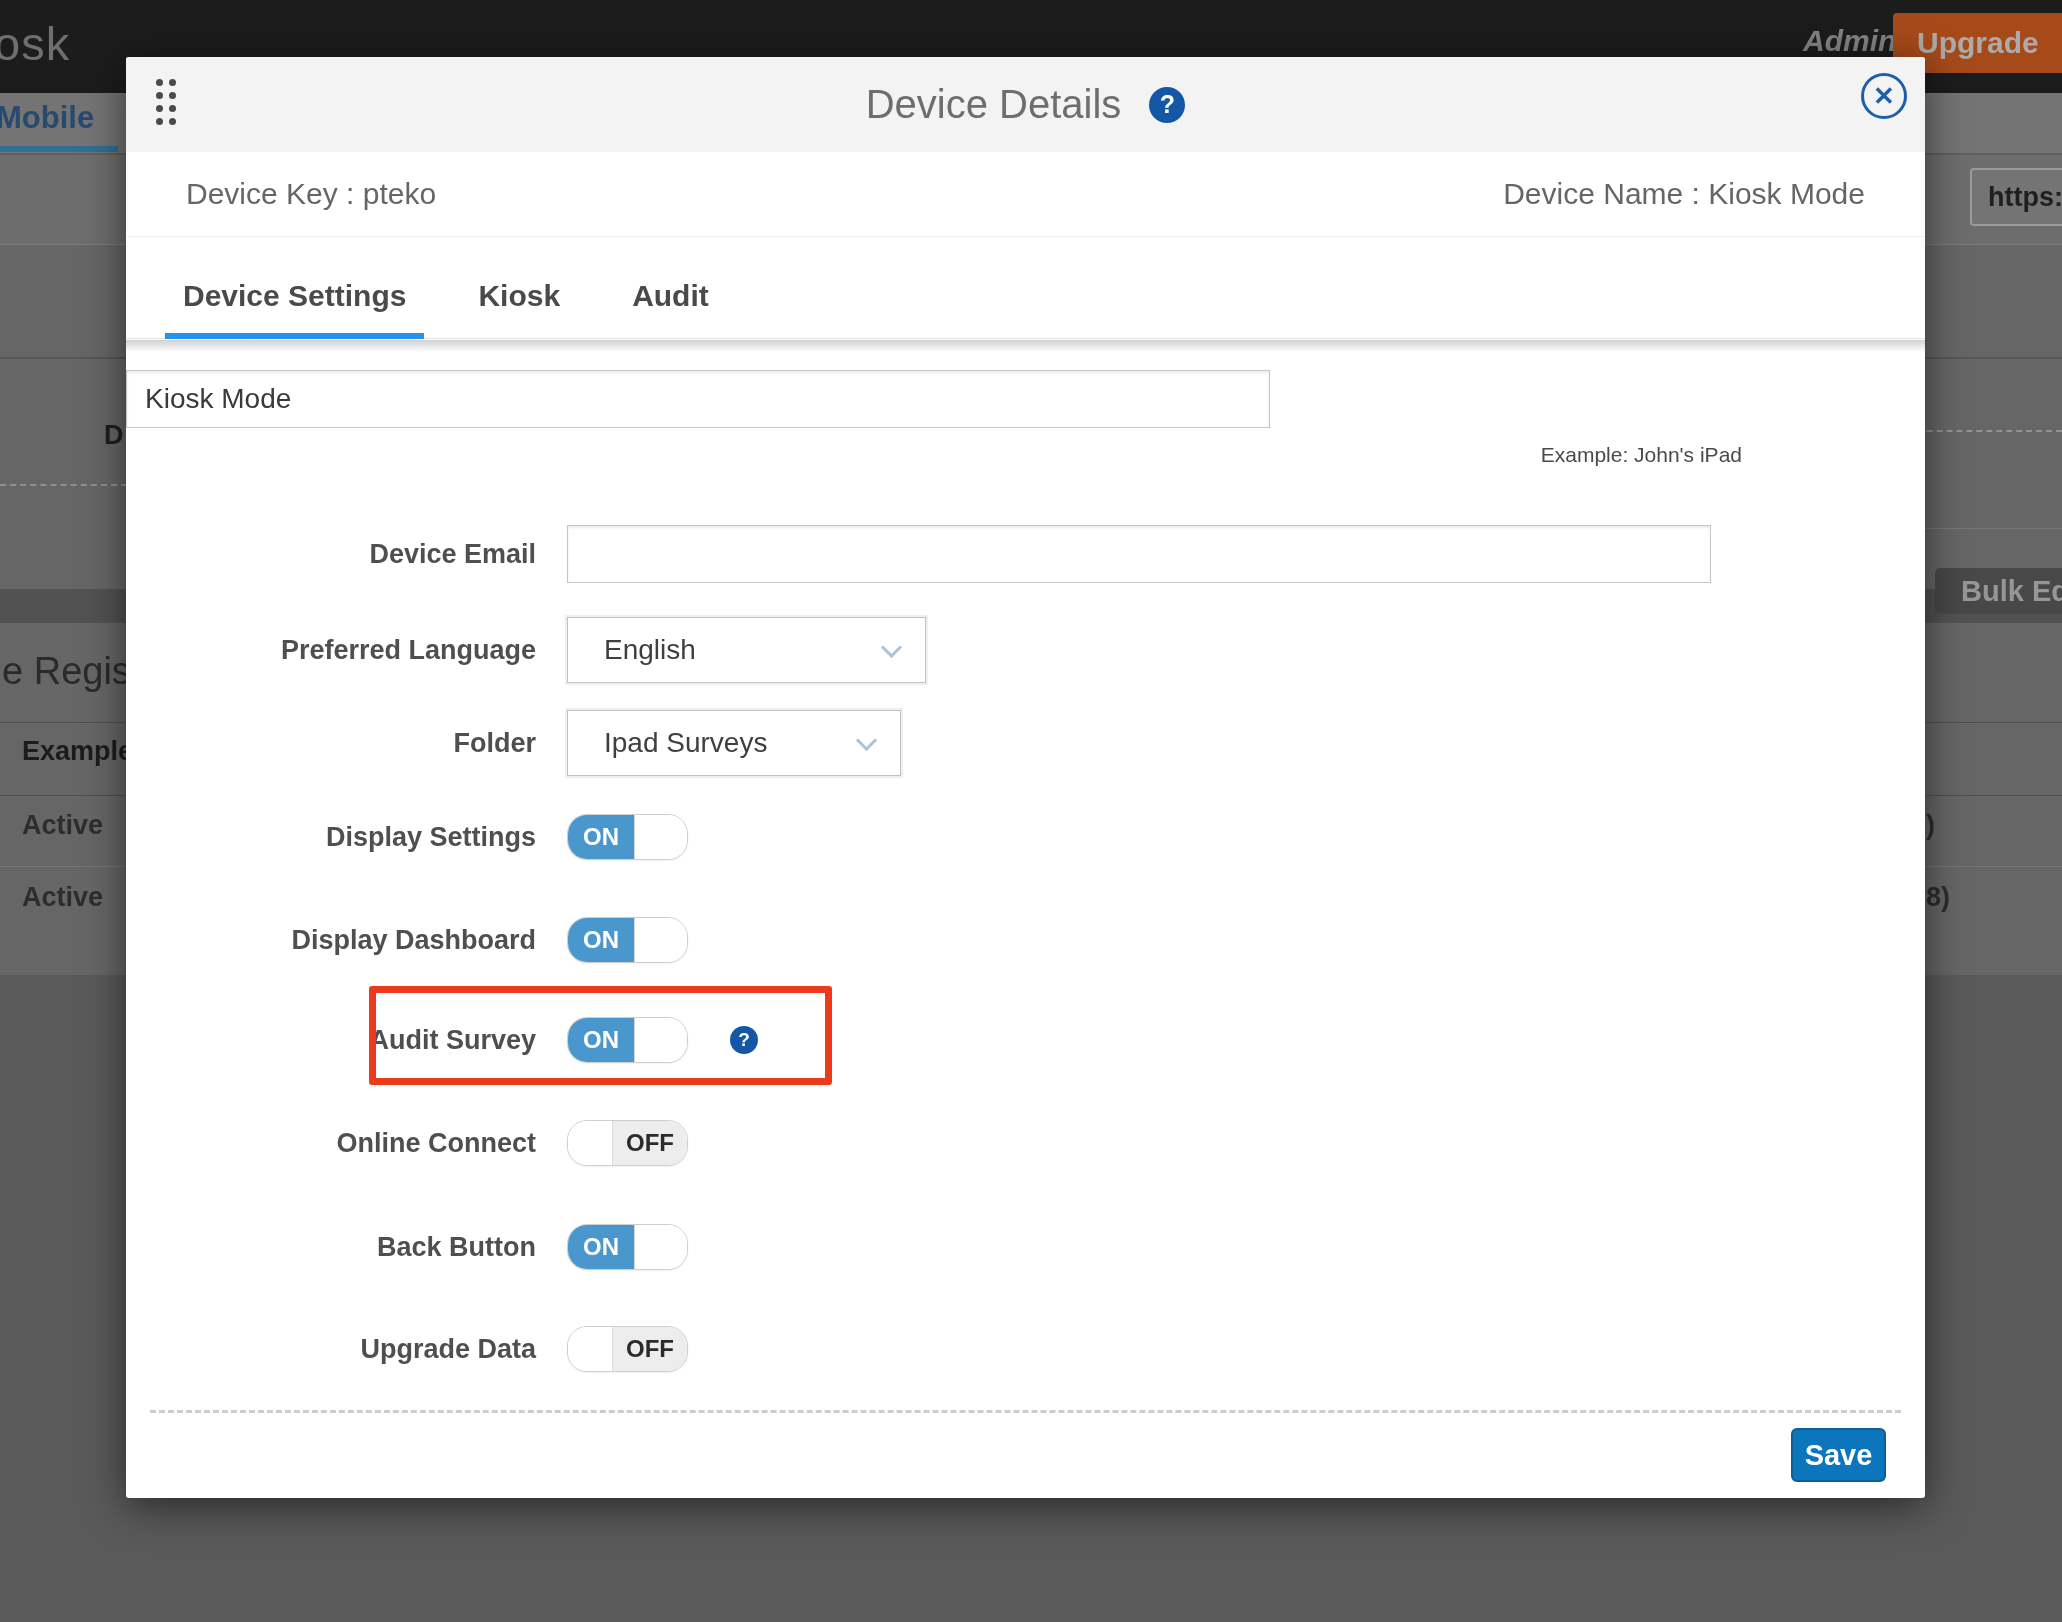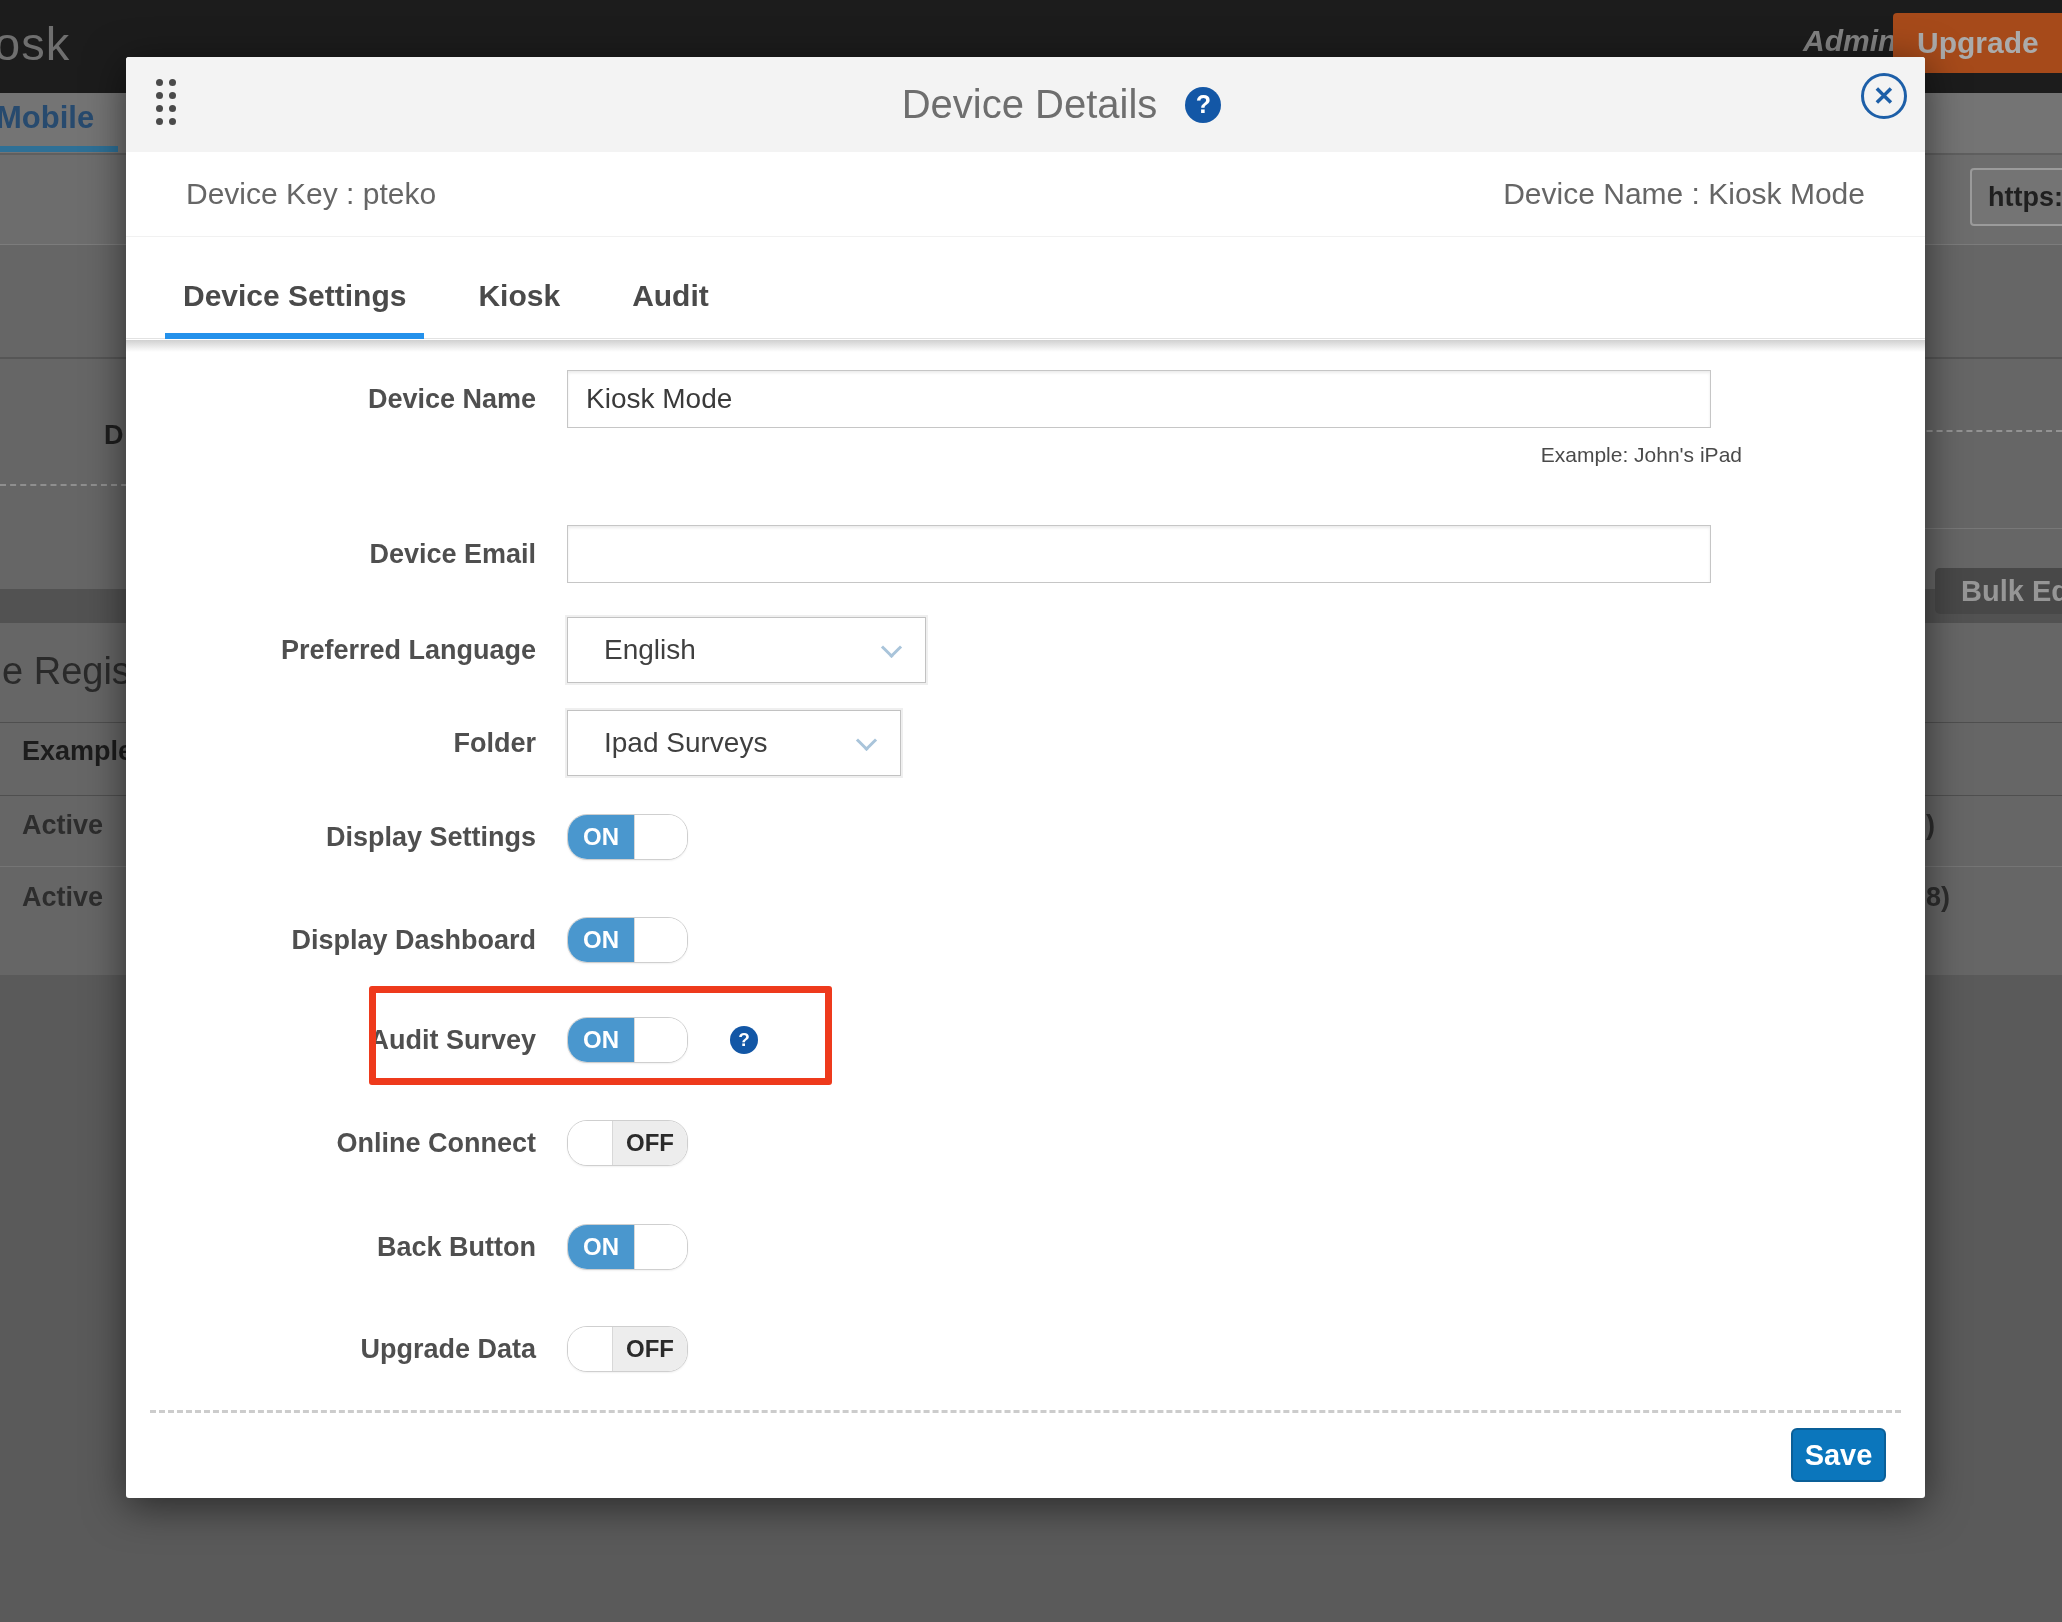--- a/index.html
+++ b/index.html
@@ -35,21 +35,21 @@
   .bg-cell { font-size:27px; font-weight:bold; color:#2d2d2d; }
   .bg-bottom { left:0; top:975px; width:2062px; height:647px; background:#5a5a5a; }
 
   
   .modal { position:absolute; left:126px; top:57px; width:1799px; height:1441px; background:#ffffff;
            border-radius:3px; box-shadow:0 8px 40px rgba(0,0,0,0.55); z-index:10; }
 
   .modal-header { position:absolute; left:0; top:0; width:100%; height:95px; background:#f3f3f3; border-radius:3px 3px 0 0; }
   .drag-handle { position:absolute; left:30px; top:22px; display:grid; grid-template-columns:7px 7px; grid-auto-rows:7px; gap:6px; cursor:move; }
   .drag-handle i { width:7px; height:7px; border-radius:50%; background:#4a4a4a; }
-  .modal-title-wrap { position:absolute; left:0; top:0; width:100%; height:95px; display:flex; align-items:center; justify-content:center; gap:28px;margin-left:36px; }
+  .modal-title-wrap { position:absolute; left:0; top:0; width:100%; height:95px; display:flex; align-items:center; justify-content:center; gap:28px; }
   .modal-title { font-size:40px; color:#6e6e6e; }
   .help-badge { display:inline-flex; align-items:center; justify-content:center; border-radius:50%; background:#1357a6; color:#fff; font-weight:bold; }
   .help-badge.big { width:36px; height:36px; font-size:25px; }
   .help-badge.small { width:28px; height:28px; font-size:19px; }
   .close-btn { position:absolute; right:18px; top:16px; width:46px; height:46px; border:3px solid #1d5fa8; border-radius:50%;
                color:#1d5fa8; font-size:26px; font-weight:900; display:flex; align-items:center; justify-content:center; cursor:pointer; background:#f3f3f3; }
 
   .modal-subheader { position:absolute; left:0; top:95px; width:100%; height:85px; padding:0 60px;
                      display:flex; align-items:center; justify-content:space-between; border-bottom:1px solid #f1f1f1; }
   .subheader-text { font-size:30px; color:#666; }
@@ -152,21 +152,20 @@
     </div>
 
     <div class="modal-tabs">
       <div class="tab active">Device Settings</div>
       <div class="tab">Kiosk</div>
       <div class="tab">Audit</div>
     </div>
     <div class="tab-shadow"></div>
 
     <div class="form-row" style="top:313px">
-      <div class="form-label">Device Name</div>
       <input class="text-input" type="text" value="Kiosk Mode" style="">
     </div>
     <div class="helper-text">Example: John's iPad</div>
 
     <div class="form-row" style="top:468px">
       <div class="form-label">Device Email</div>
       <input class="text-input" type="text" value="" style="">
     </div>
 
     <div class="form-row" style="top:560px">

